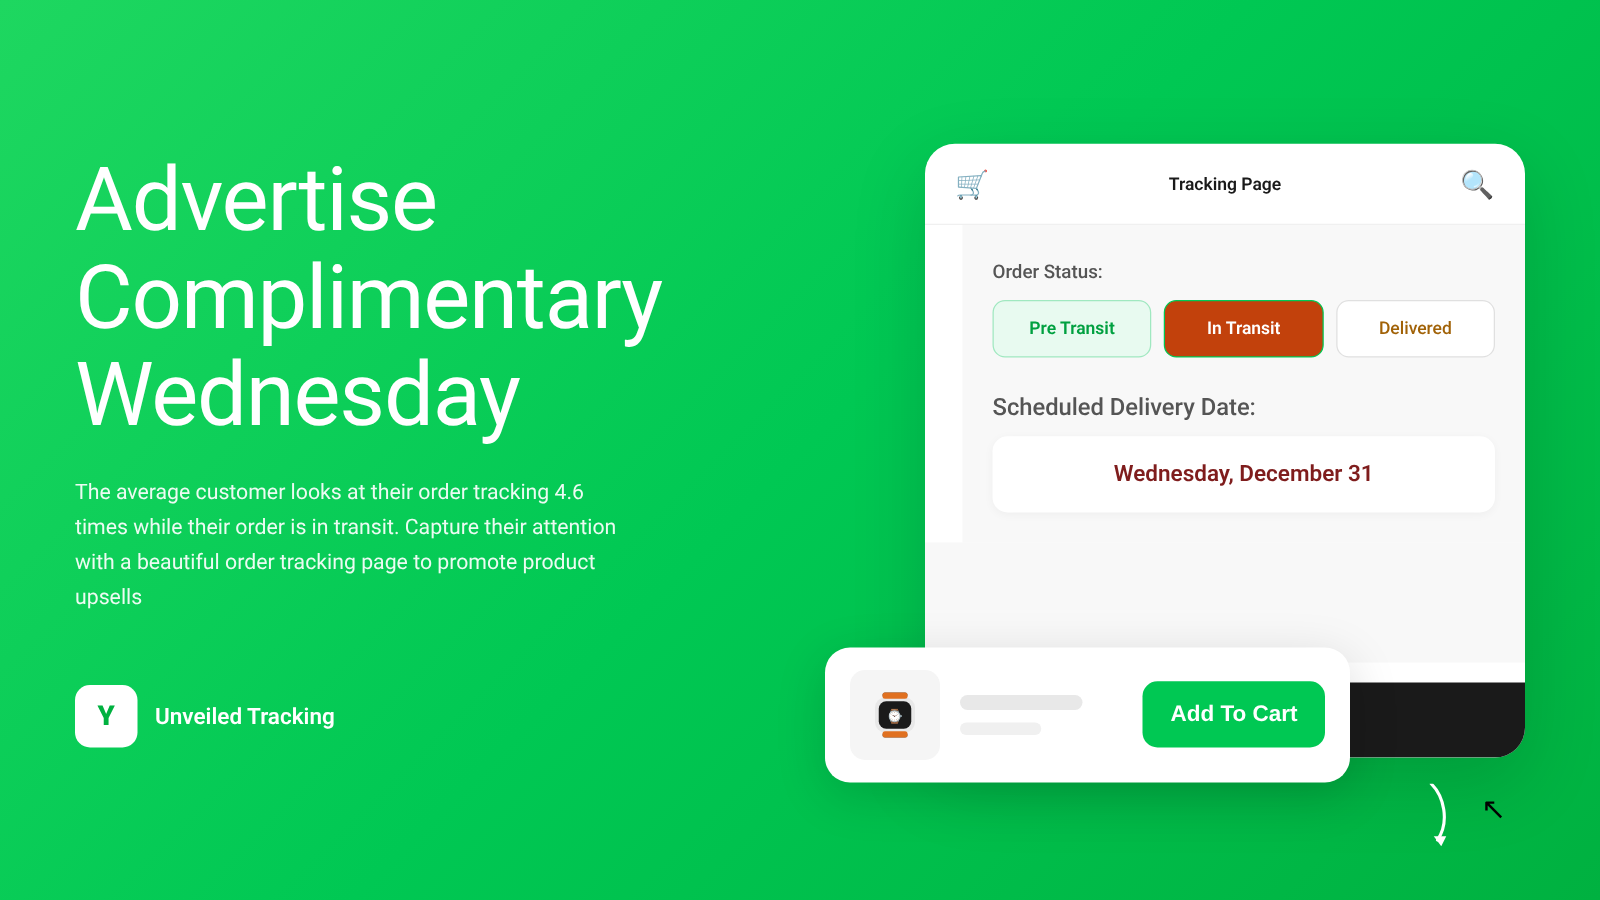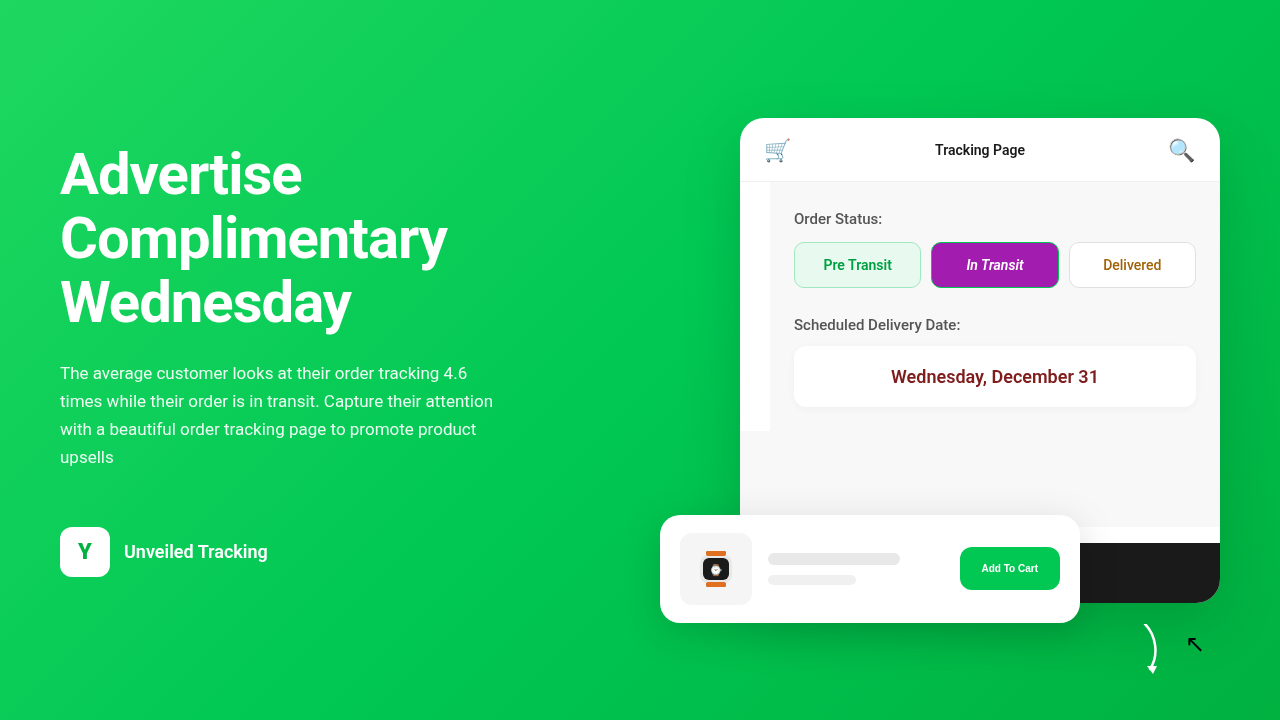--- a/index.html
+++ b/index.html
@@ -16,22 +16,22 @@
       padding: 40px 60px;
     }
 
     
     .left-panel {
       flex: 0 0 500px;
       color: white;
     }
 
     .main-heading {
-      font-size: 58px;
-      font-weight: 700;
+      font-size: 71px;
+      font-weight: 400;
       line-height: 1.1;
       margin-bottom: 24px;
       letter-spacing: -1px;
     }
 
     .description {
       font-size: 17px;
       line-height: 1.65;
       color: rgba(255,255,255,0.92);
       max-width: 440px;
@@ -127,35 +127,34 @@
       border-radius: 10px;
       font-size: 14px;
       font-weight: 500;
       text-align: center;
       border: 1.5px solid #d0f0e0;
       background: white;
       color: #555;
     }
 
     .status-tab.active {
-      background: #a21caf;
+      background: #c2410c;
       border-color: #00c853;
       color: white;
       font-weight: 600;
-      font-style: italic;
     }
 
     .status-tab.inactive {
       background: white;
       border-color: #e0e0e0;
       color: #a16207;
     }
 
     .delivery-label {
-      font-size: 15px;
+      font-size: 19px;
       color: #555;
       margin-bottom: 12px;
       font-weight: 500;
     }
 
     .delivery-date-box {
       background: white;
       border-radius: 12px;
       padding: 20px 24px;
       text-align: center;
@@ -228,21 +227,21 @@
       border-radius: 5px;
       width: 50%;
     }
 
     .add-to-cart-btn {
       background: #00c853;
       color: white;
       border: none;
       padding: 16px 22px;
       border-radius: 12px;
-      font-size: 10px;
+      font-size: 18px;
       font-weight: 600;
       cursor: pointer;
       white-space: nowrap;
       flex-shrink: 0;
     }
 
     
     .cursor {
       position: absolute;
       bottom: -52px;

